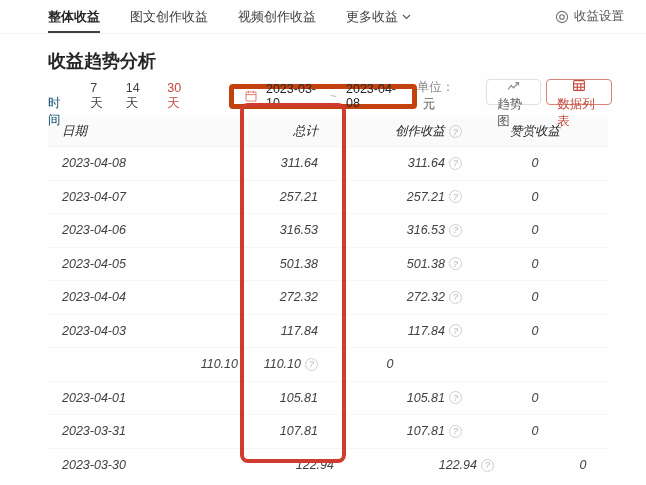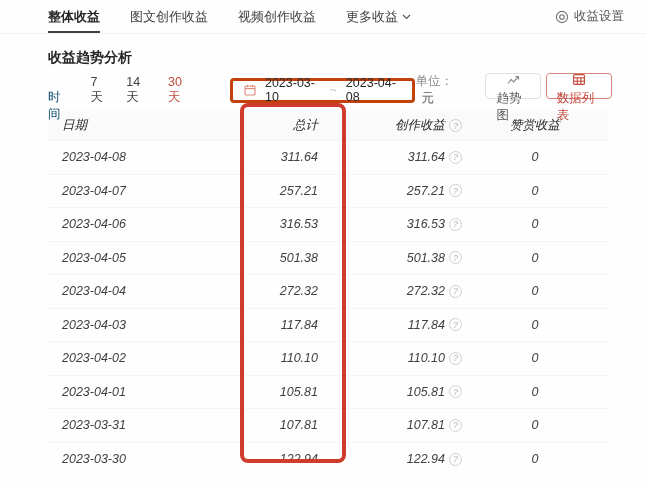--- a/index.html
+++ b/index.html
@@ -48,21 +48,21 @@
     gap: 5px;
     font-size: 12.5px;
     color: #595959;
     cursor: pointer;
   }
 
   
   .content { padding: 0 34px 0 48px; }
   .section-title {
     margin-top: 15px;
-    font-size: 14px;
+    font-size: 18px;
     font-weight: bold;
     color: #262626;
   }
 
   
   .filter-row {
     margin-top: 10px;
     display: flex;
     justify-content: space-between;
     align-items: center;
@@ -77,21 +77,21 @@
     cursor: pointer;
   }
   .range-option.active { color: #c5473a; }
   .date-box {
     margin-left: 20px;
     display: flex;
     align-items: center;
     gap: 9px;
     height: 25px;
     padding: 0 11px;
-    border: 3px solid #c2410c;
+    border: 5px solid #c2410c;
     border-radius: 4px;
     font-size: 12.5px;
     color: #262626;
     background: #fff;
     cursor: pointer;
   }
   .date-sep { color: #bfbfbf; }
   .filter-right { display: flex; }
   .unit { font-size: 12.5px; color: #8c8c8c; margin-right: 18px; }
   .unit b { font-weight: normal; color: #595959; margin-left: 6px; }
@@ -125,21 +125,21 @@
   .t-head {
     height: 30px;
     background: #fafafa;
     border-bottom: 1px solid #f5f5f5;
   }
   .t-head .cell { font-size: 12.5px; color: #262626; font-weight: 500; }
   .t-body .t-row {
     height: 33.5px;
     border-bottom: 1px solid #f5f5f5;
   }
-  .t-body .t-row:last-child { border-bottom: none; }
+  .t-body .t-row:last-child { border-bottom: none; gap: 16px; }
   .cell { font-size: 12.5px; color: #404040; font-style: italic; }
   .c-date { padding-left: 14px; text-align: left; }
   .c-total { text-align: right; }
   .c-creation {
     display: flex;
     justify-content: flex-end;
     align-items: center;
     gap: 4px;
   }
   .c-reward { text-align: center; }
@@ -324,21 +324,20 @@
     <div class="cell c-date">2023-04-03</div>
     <div class="cell c-total">117.84</div>
     <div class="cell c-creation">
       <span>117.84</span>
       <span class="help-icon">?</span>
     </div>
     <div class="cell c-reward">0</div>
   </div>
 
   <div class="t-row">
-    <div class="cell c-date">2023-04-02</div>
     <div class="cell c-total">110.10</div>
     <div class="cell c-creation">
       <span>110.10</span>
       <span class="help-icon">?</span>
     </div>
     <div class="cell c-reward">0</div>
   </div>
 
   <div class="t-row">
     <div class="cell c-date">2023-04-01</div>

